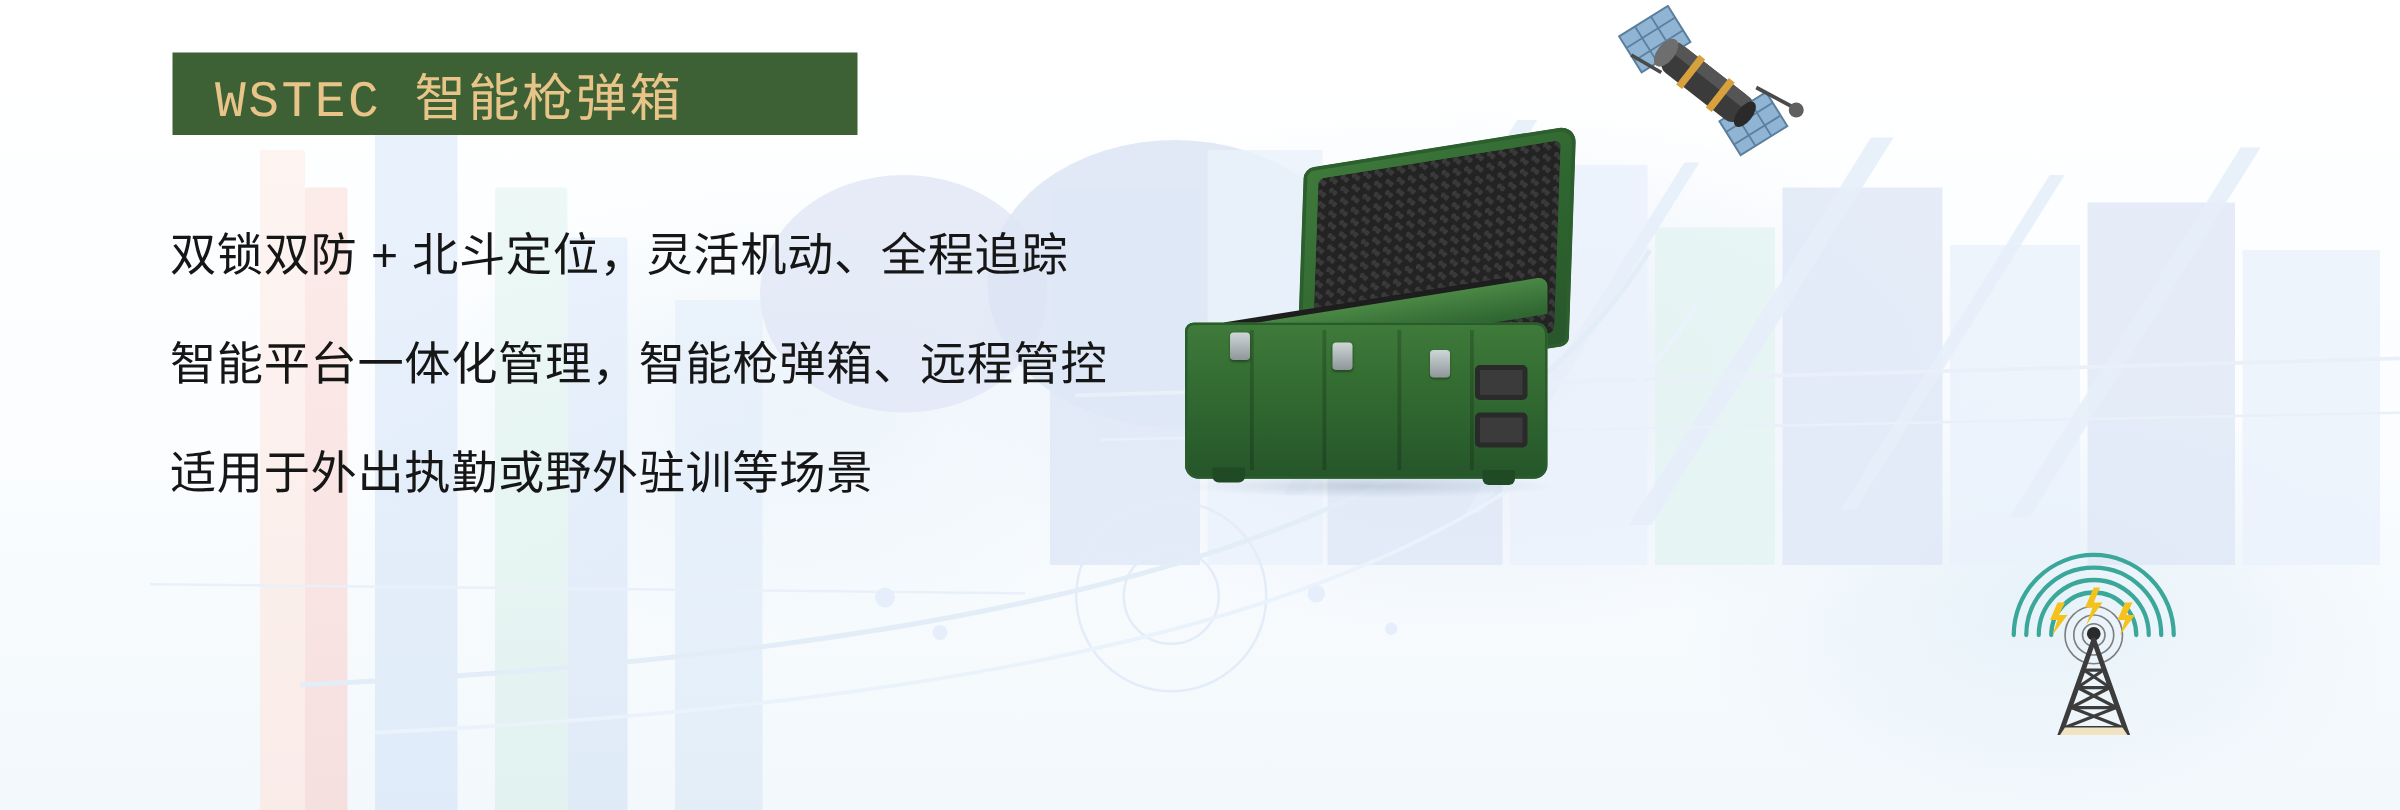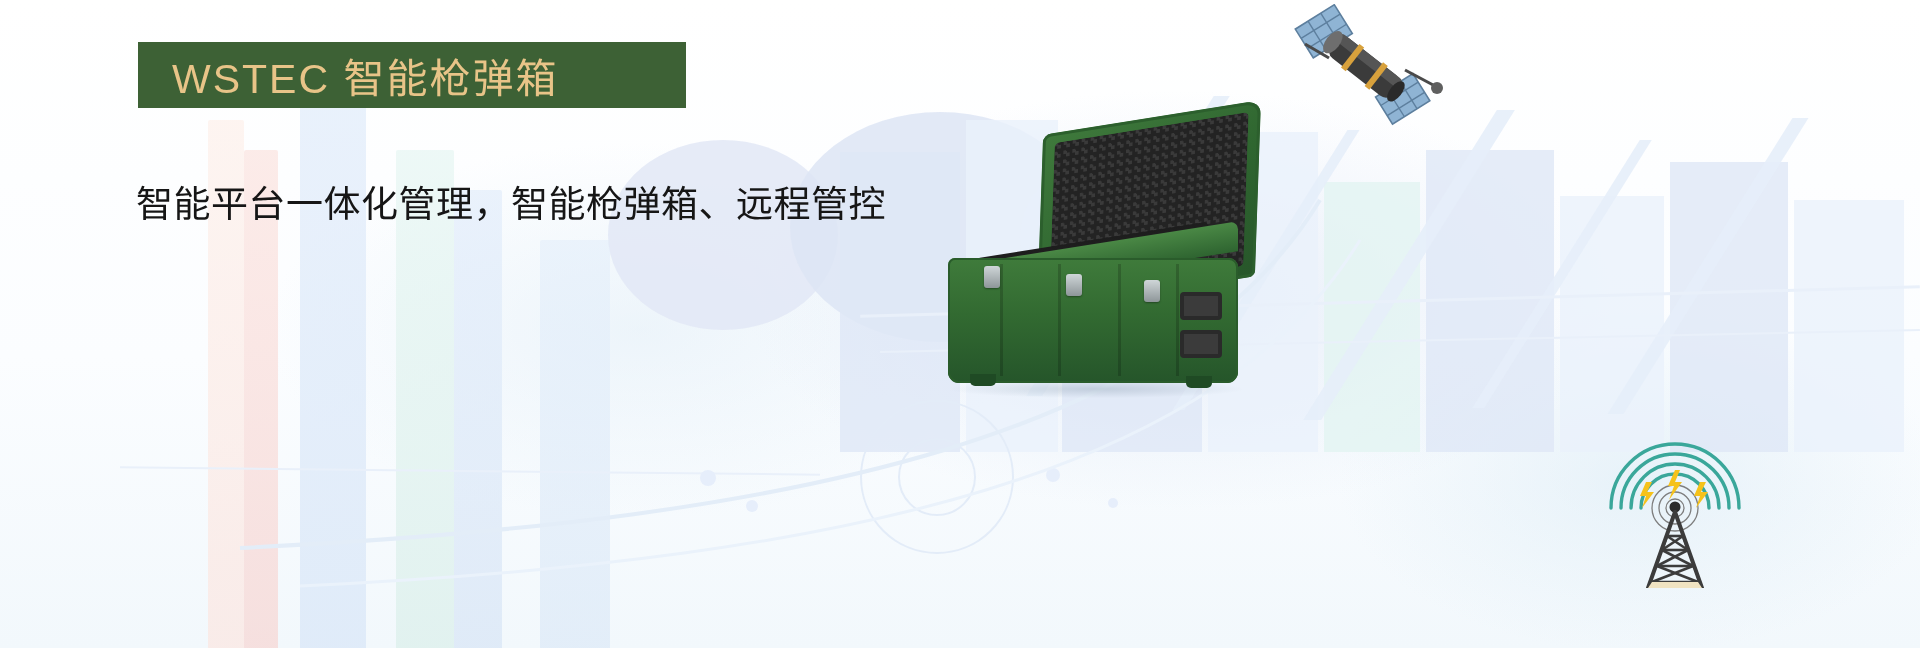--- a/index.html
+++ b/index.html
@@ -142,20 +142,21 @@
   }
 
   
   #title-bar{
     position:absolute;
     left:138px;top:42px;
     width:548px;height:66px;
     background:#3d6135;
     display:flex;
     align-items:center;
+    font-family:Liberation Mono, monospace;
   }
   #title-text{
     color:#e8c488;
     font-size:41px;
     letter-spacing:2px;
     margin-left:34px;
     white-space:nowrap;
     font-weight:400;
   }
 
@@ -274,21 +275,23 @@
 
     <div class="case-foot" style="left:40px;top:256px;"></div>
     <div class="case-foot" style="left:256px;top:258px;"></div>
   </div>
 
   <div id="title-bar">
     <span id="title-text">WSTEC 智能枪弹箱</span>
   </div>
 
   <div id="copy-block">
+    <div class="copy-line">双锁双防 + 北斗定位，灵活机动、全程追踪</div>
     <div class="copy-line">智能平台一体化管理，智能枪弹箱、远程管控</div>
+    <div class="copy-line">适用于外出执勤或野外驻训等场景</div>
   </div>
 
   <svg id="satellite-icon" viewBox="0 0 160 128">
 
     <g transform="rotate(-32 44 30)">
       <rect x="18" y="8" width="46" height="34" fill="#8fb4d4" stroke="#5d7f9e" stroke-width="1.6"></rect>
       <line x1="18" y1="19" x2="64" y2="19" stroke="#5d7f9e" stroke-width="1.4"></line>
       <line x1="18" y1="31" x2="64" y2="31" stroke="#5d7f9e" stroke-width="1.4"></line>
       <line x1="33" y1="8" x2="33" y2="42" stroke="#5d7f9e" stroke-width="1.4"></line>
       <line x1="48" y1="8" x2="48" y2="42" stroke="#5d7f9e" stroke-width="1.4"></line>

